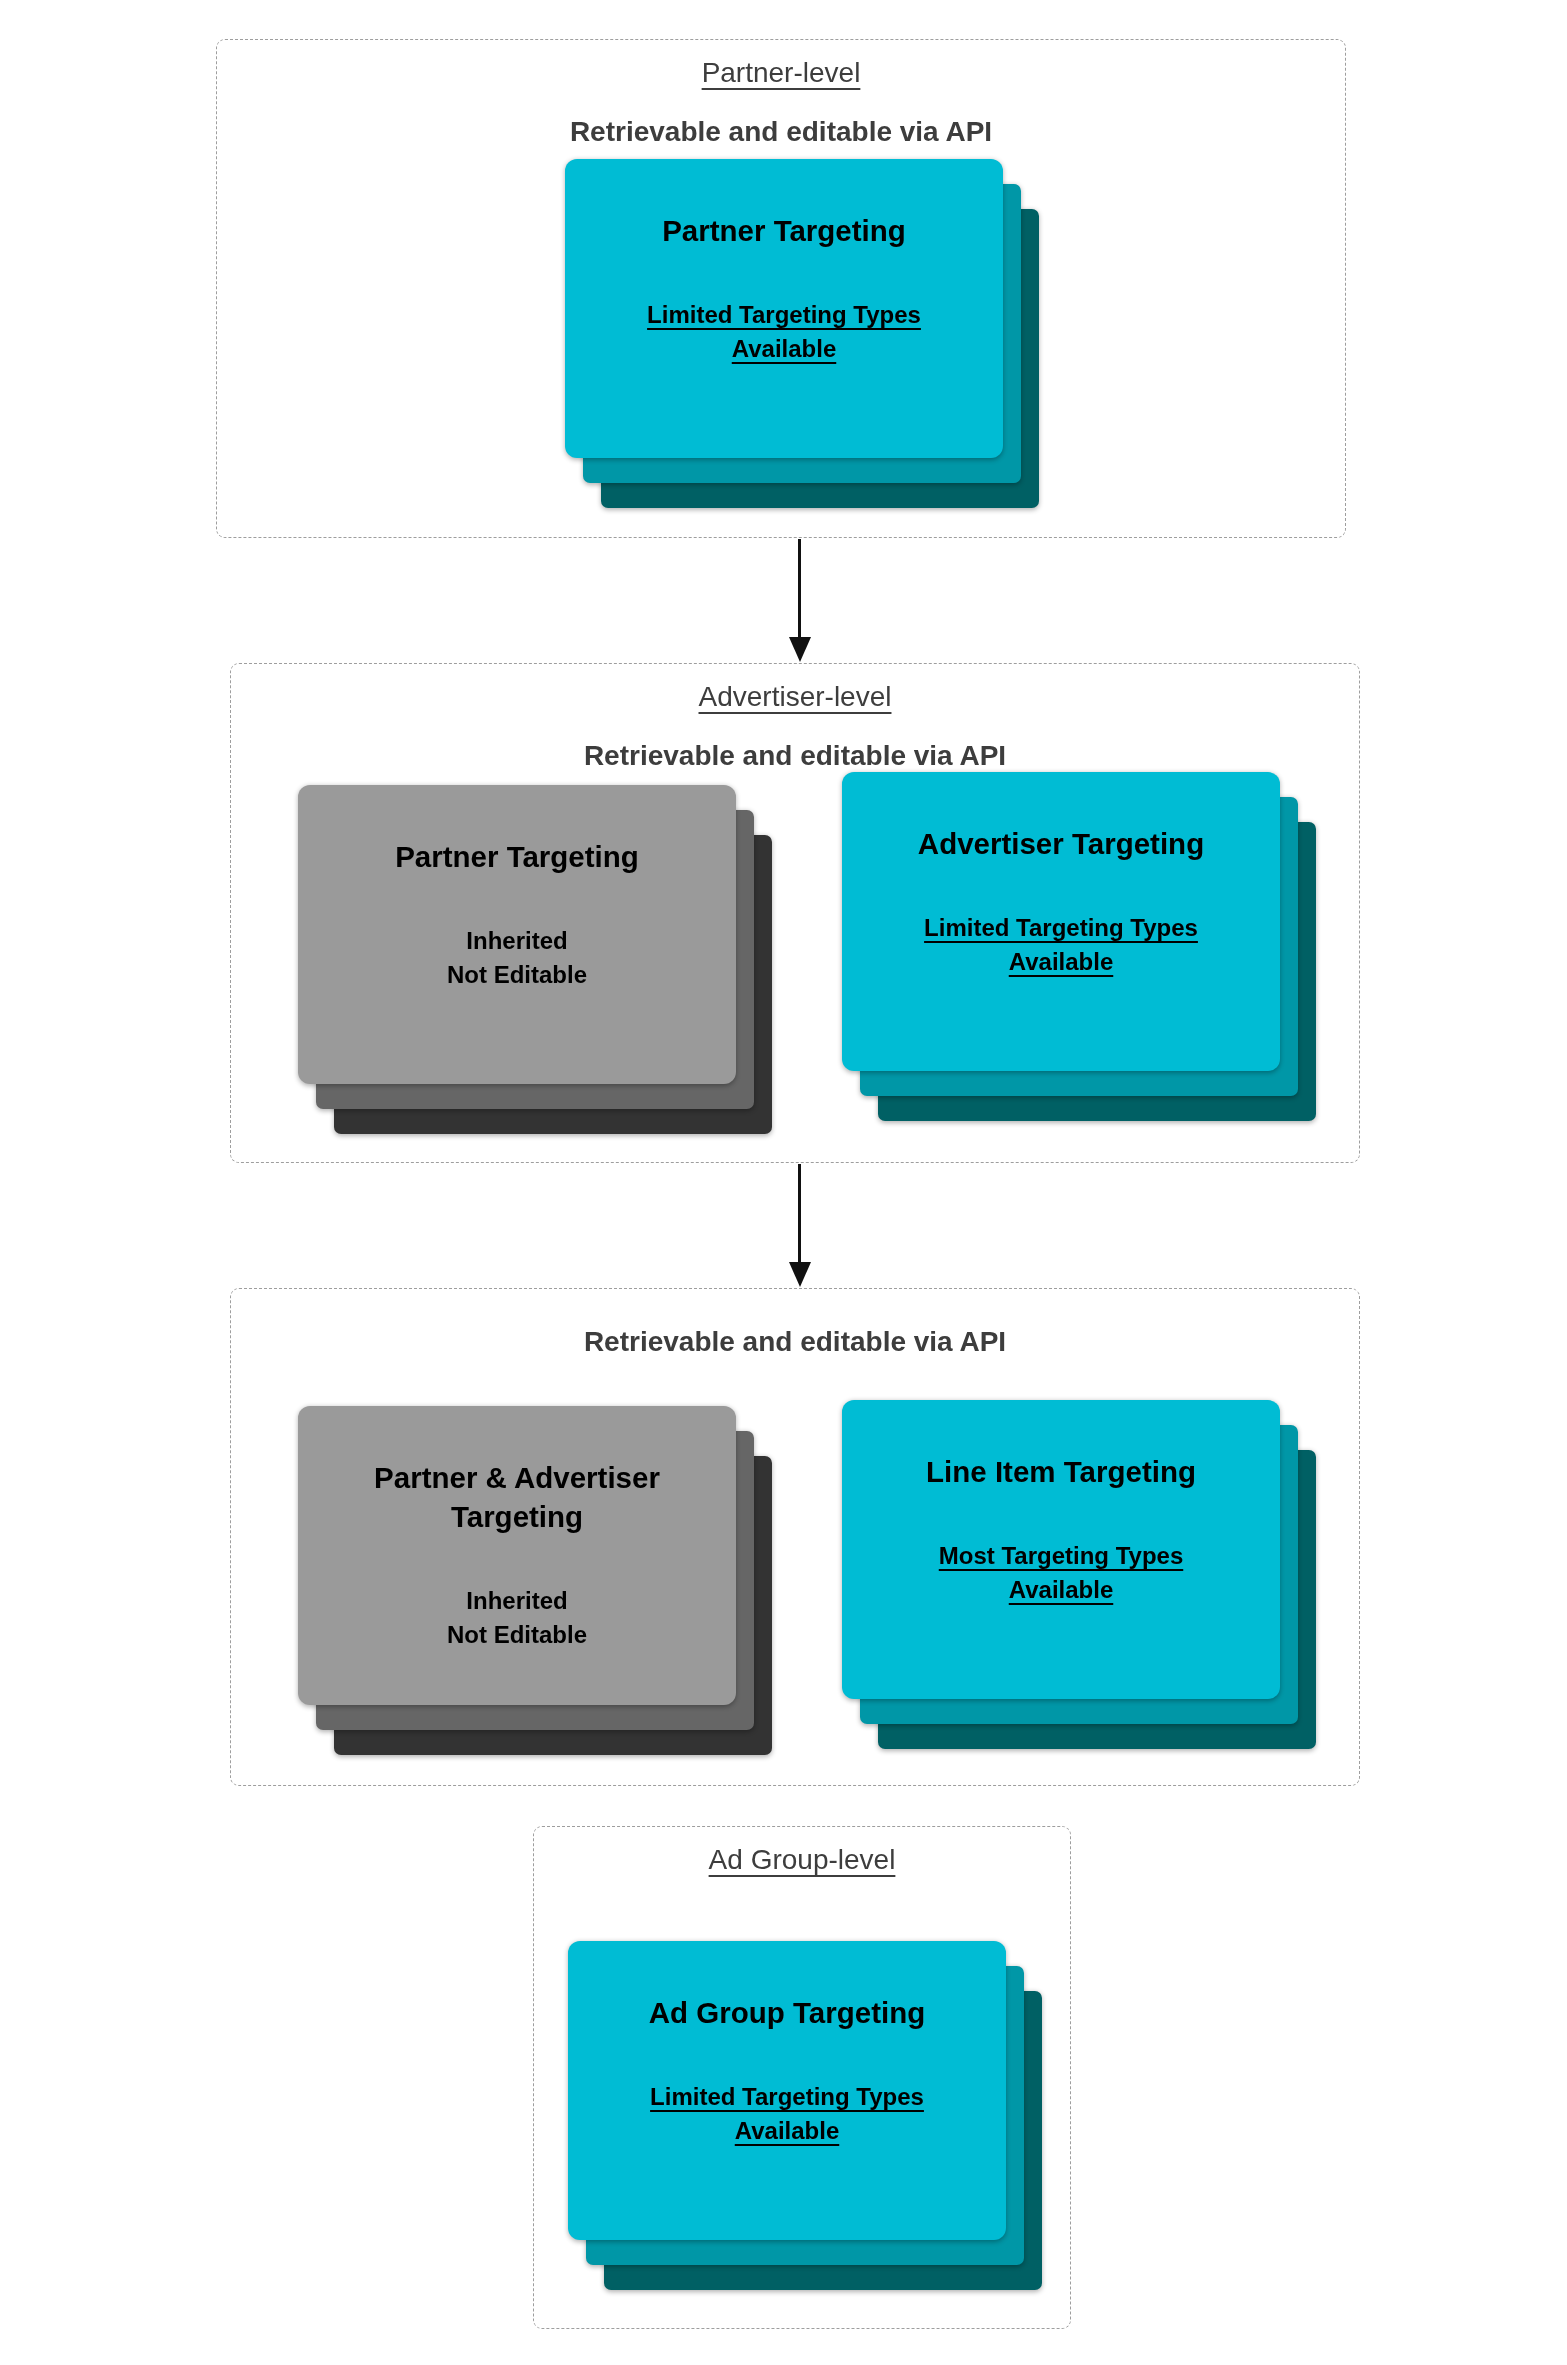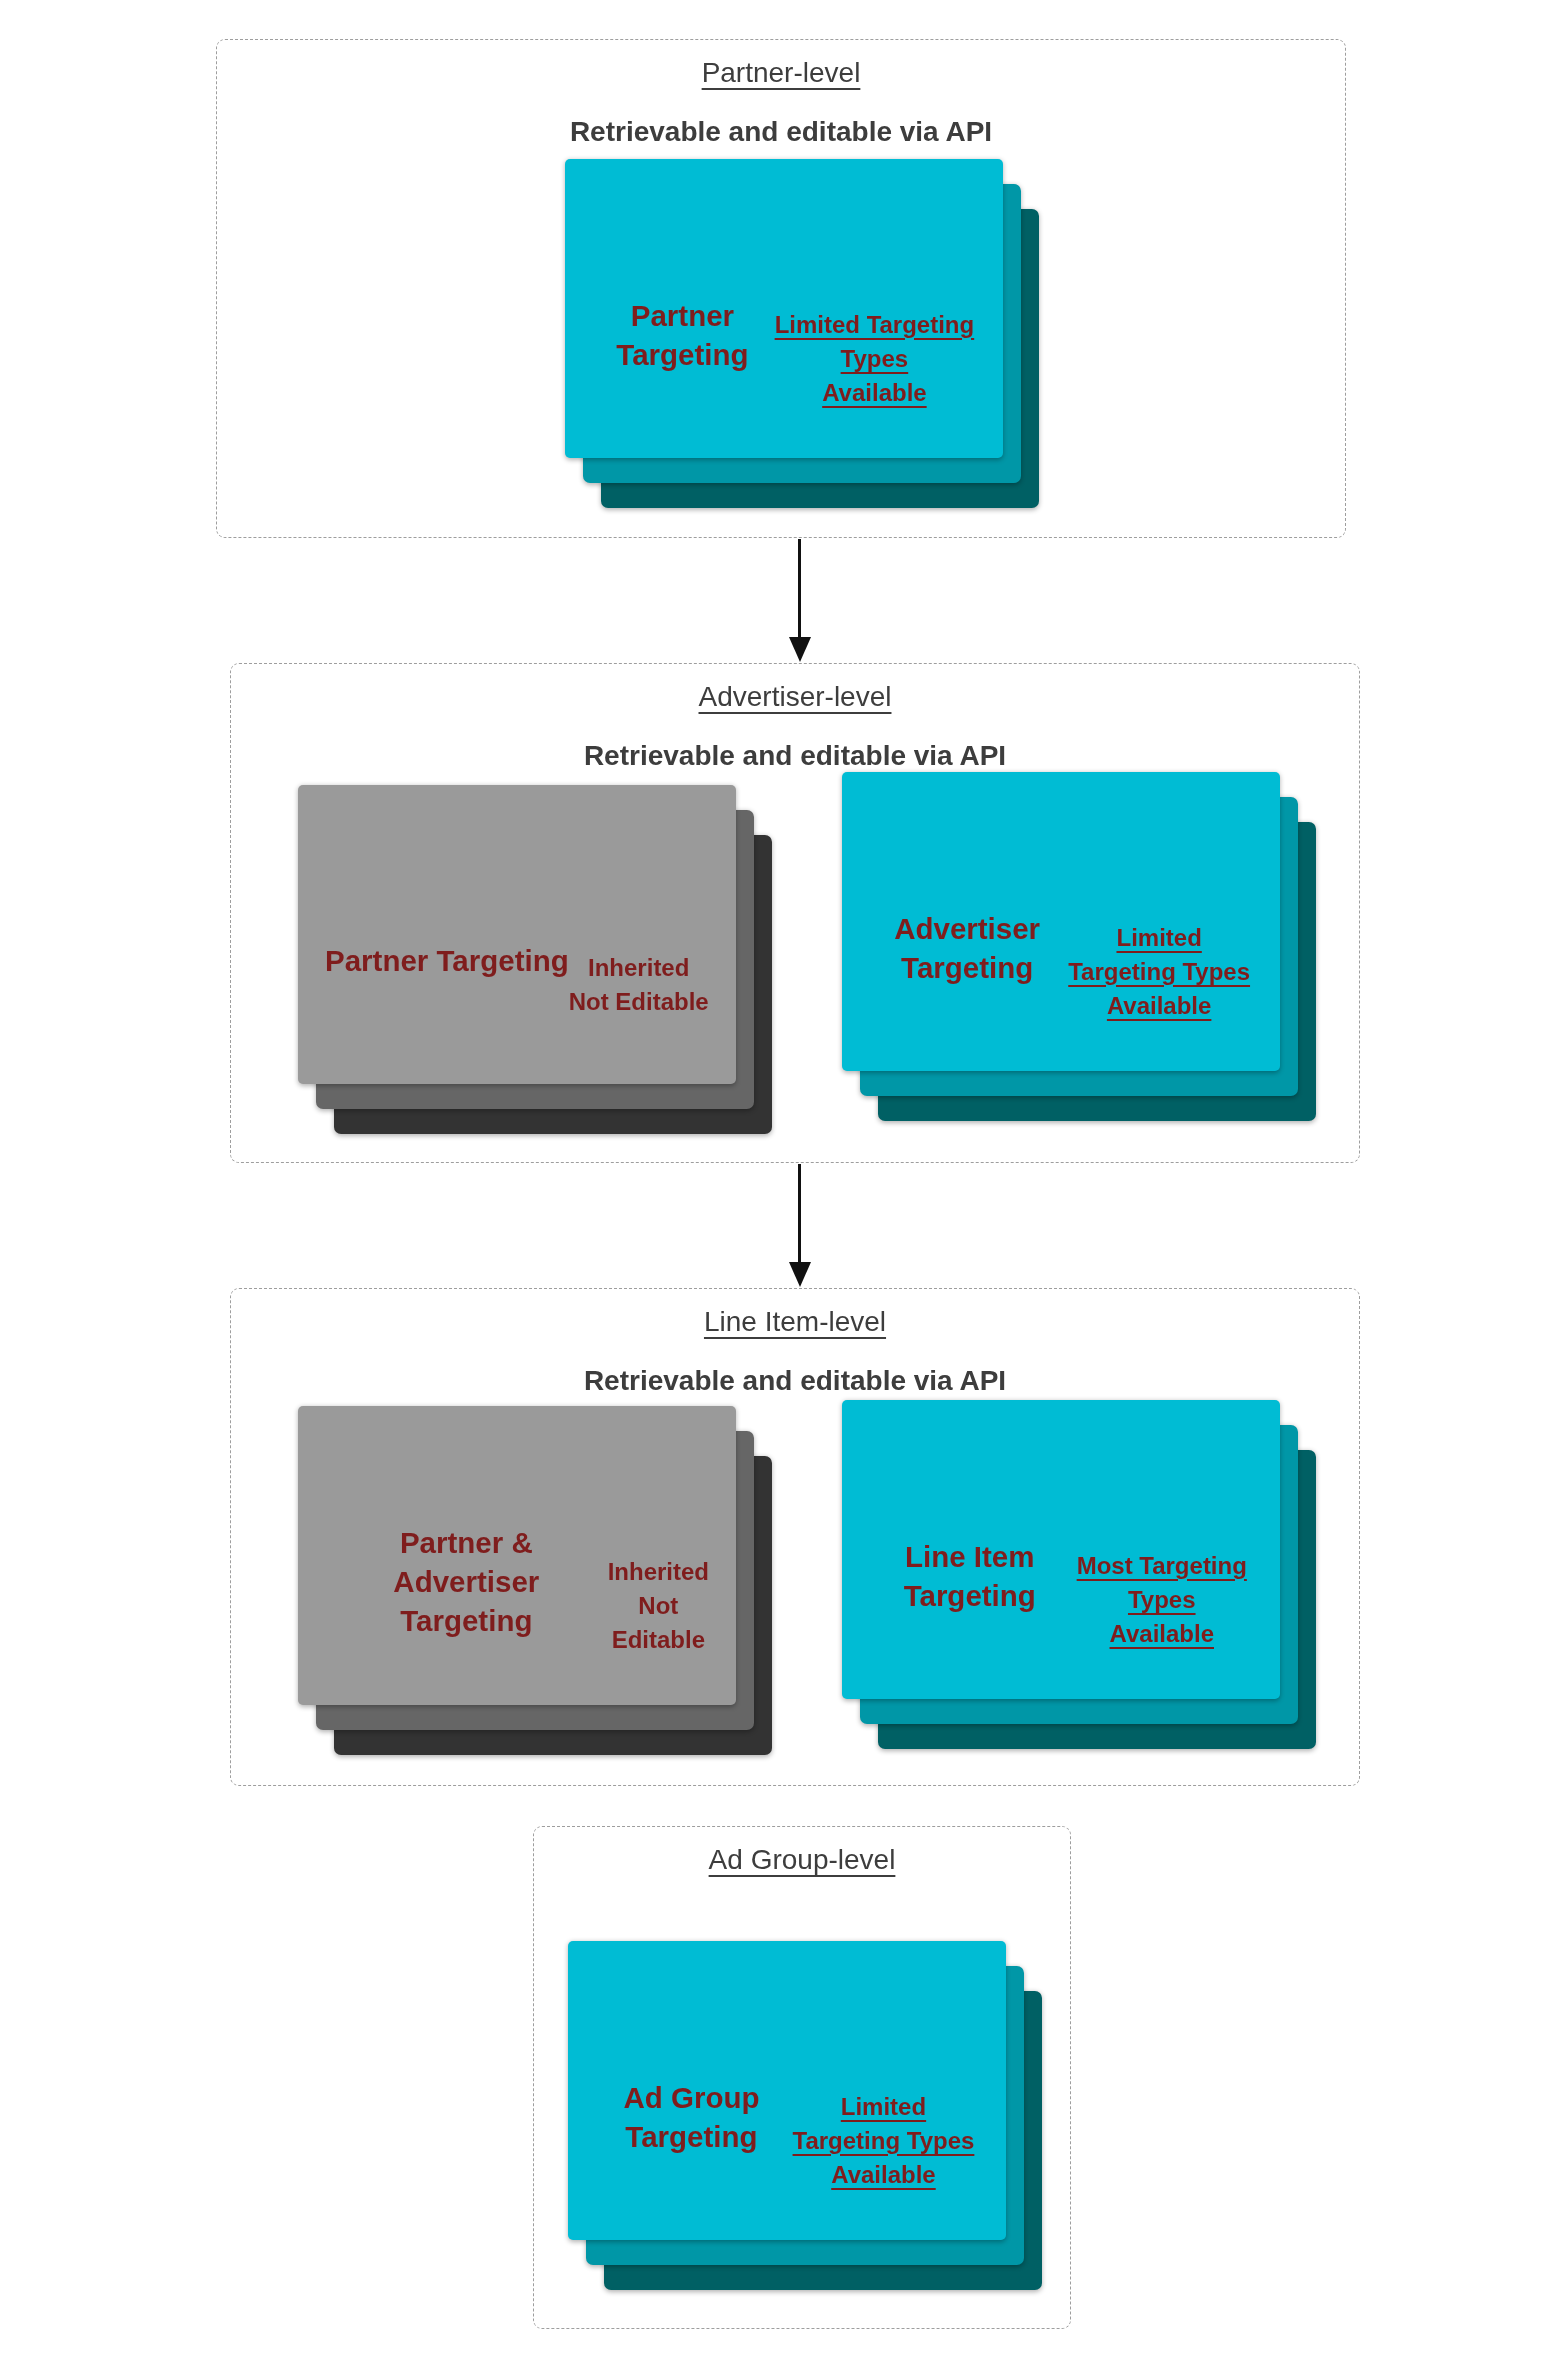--- a/index.html
+++ b/index.html
@@ -26,24 +26,24 @@
   }
   .level-subtitle.red{color:var(--red);}
   .stack{position:absolute;}
   .layer{
     position:absolute;width:438px;height:299px;border-radius:7.1px;
     box-shadow:0 1.8px 5.4px rgba(0,0,0,0.30);
   }
   .layer.back{left:36px;top:50px;}
   .layer.mid{left:18px;top:25px;}
   .card{
-    position:absolute;left:0;top:0;width:438px;height:299px;border-radius:5px;
+    position:absolute;left:0;top:0;width:438px;height:299px;border-radius:12px;
     box-shadow:0 1.8px 5.4px rgba(0,0,0,0.30);
-    display:flex;flex-direction:row;align-items:center;justify-content:flex-start;
-    box-sizing:border-box;padding:52px 27px 0 27px;text-align:center;color:#7f1d1d;
+    display:flex;flex-direction:column;align-items:center;justify-content:flex-start;
+    box-sizing:border-box;padding:52px 27px 0 27px;text-align:center;color:#000000;
   }
   .teal .card{background:var(--teal);}
   .teal .layer.mid{background:var(--teal-mid);}
   .teal .layer.back{background:var(--teal-dark);}
   .gray .card{background:var(--gray);}
   .gray .layer.mid{background:var(--gray-mid);}
   .gray .layer.back{background:var(--gray-dark);}
   .card-title{font-size:29.5px;font-weight:700;line-height:39px;}
   .card-body{margin-top:48px;font-size:24px;font-weight:700;line-height:34px;}
   .card-body span{display:block;}
@@ -119,21 +119,20 @@
     </div>
   </div>
 
   <div class="arrow" style="left:788px;top:1164px;height:123px;">
     <div class="arrow-line"></div>
     <div class="arrow-head"></div>
   </div>
 
   <section class="panel" style="left:230px;top:1288px;width:1130px;height:498px;">
     <div>
-      <div class="level-title">Line Item-level</div>
       <div class="level-subtitle">Retrievable and editable via API</div>
     </div>
   </section>
 
   <div class="stack gray" style="left:298px;top:1406px;width:473px;height:349px;">
     <div class="layer back"></div>
     <div class="layer mid"></div>
     <div class="card">
       <div class="card-title">Partner &amp; Advertiser Targeting</div>
       <div class="card-body">

